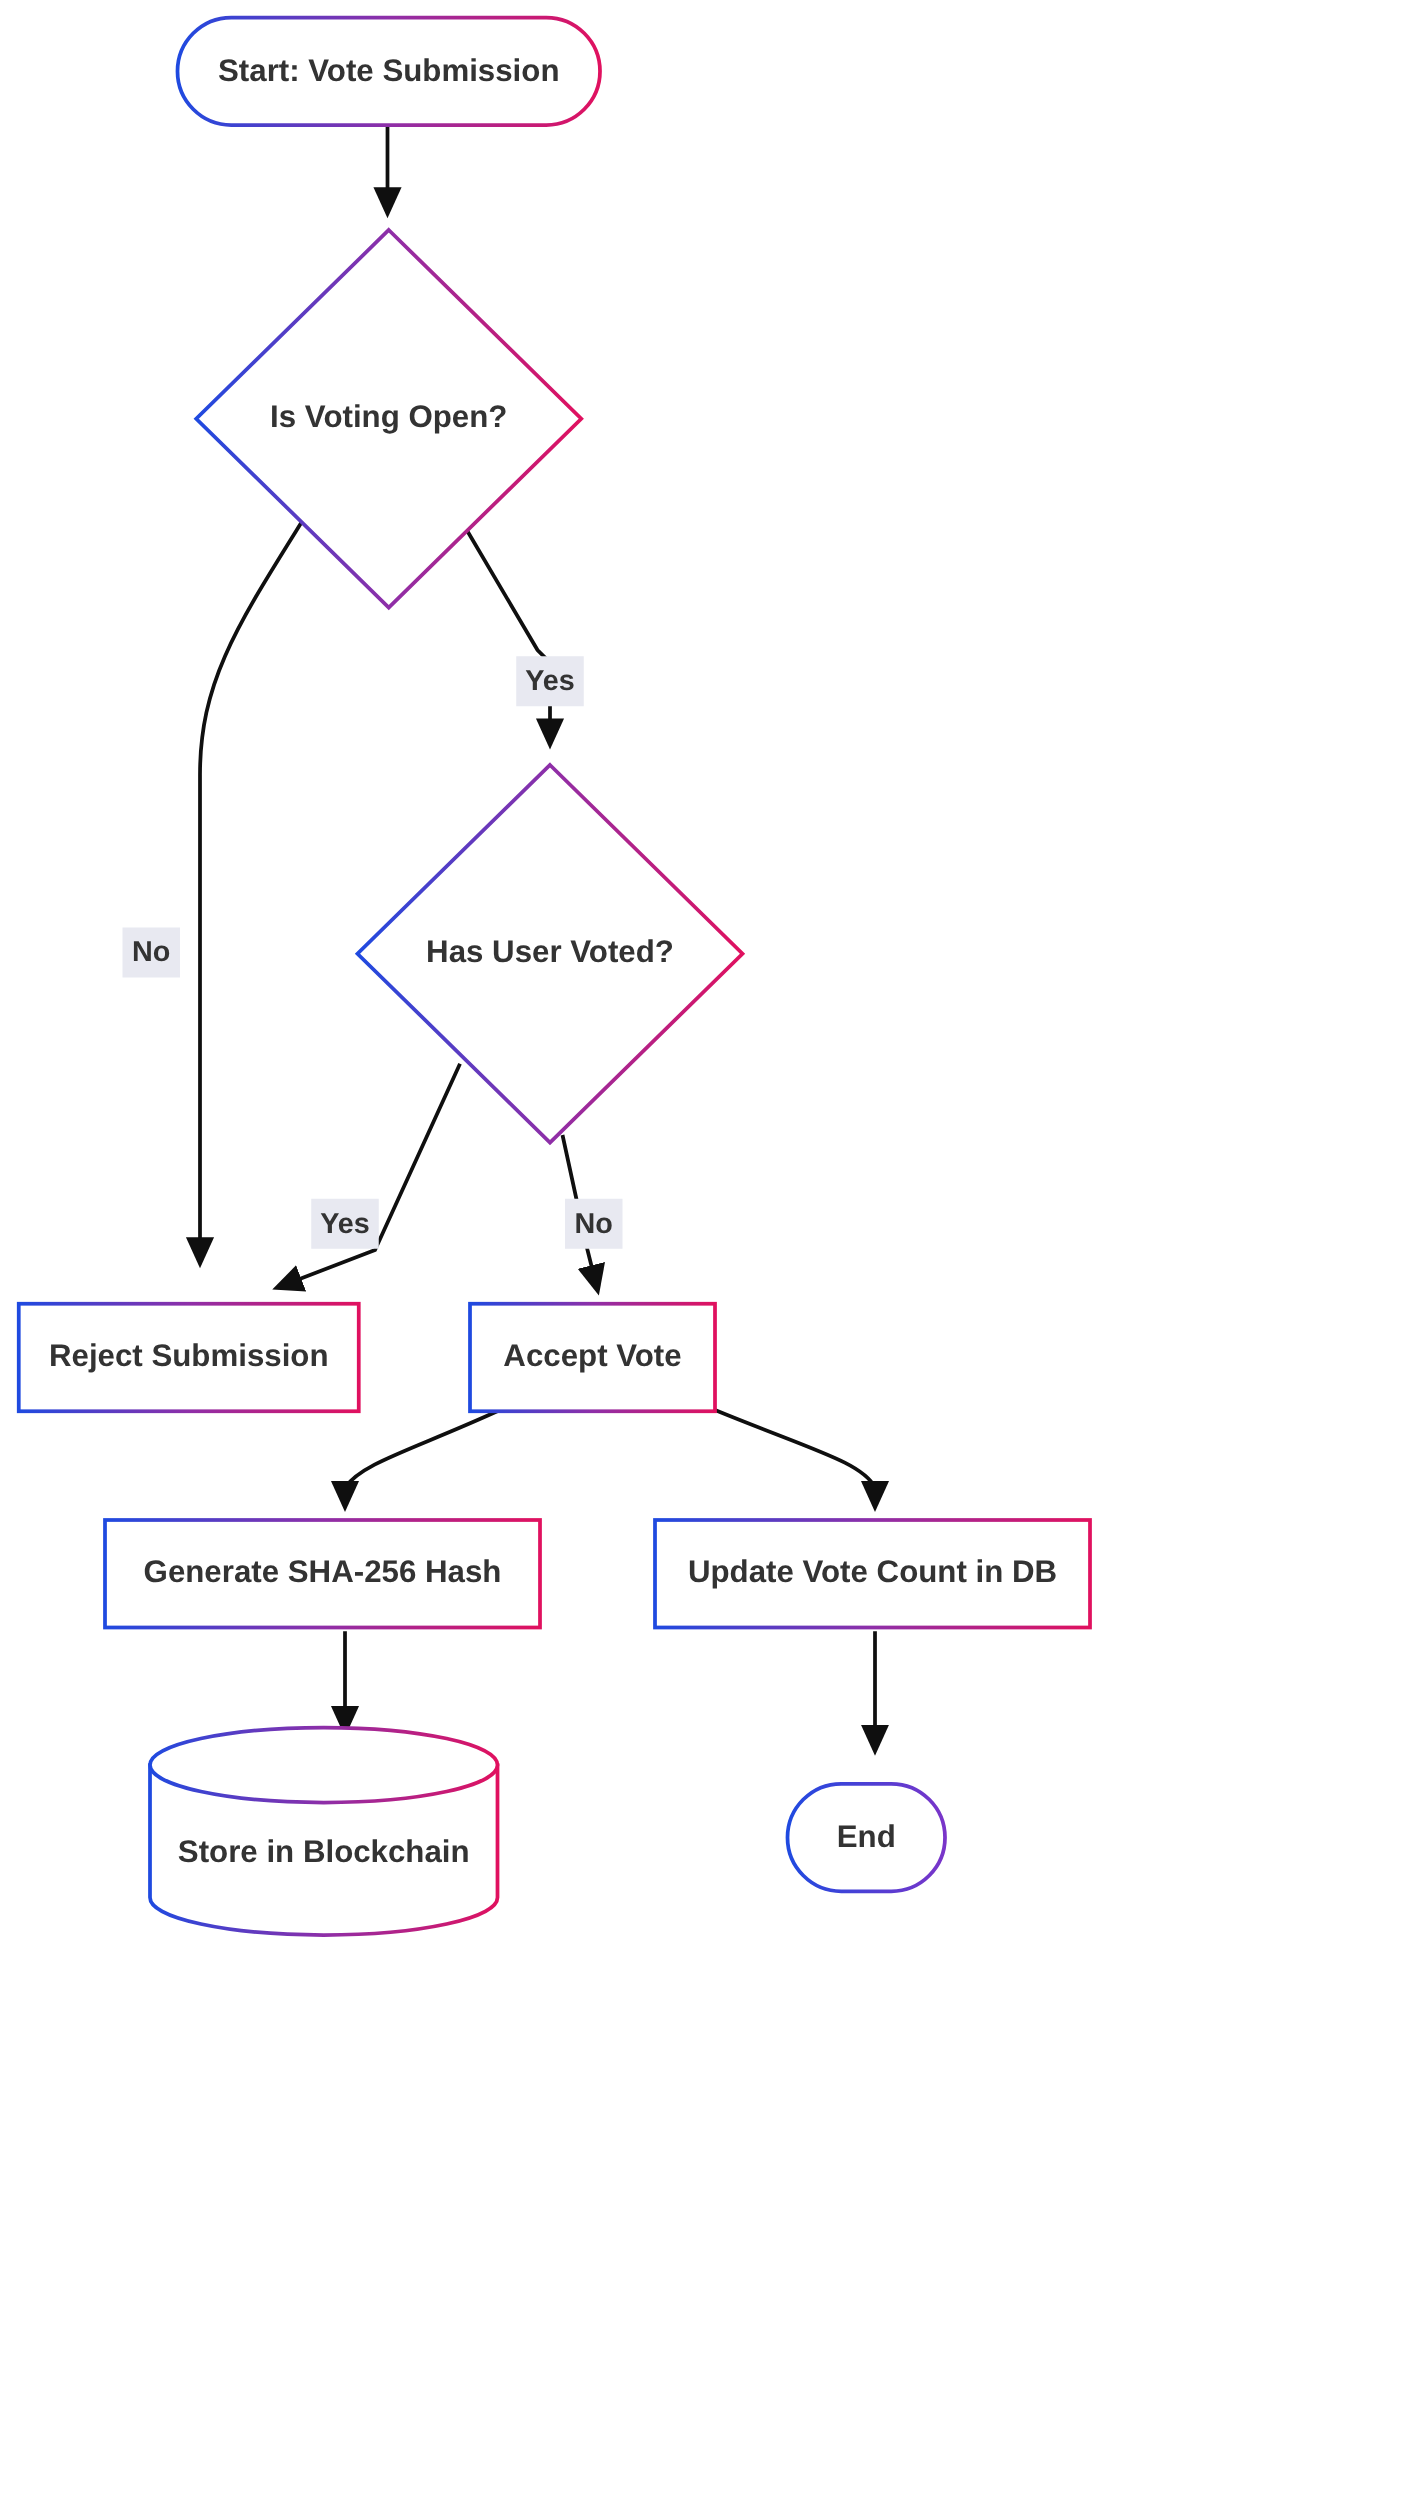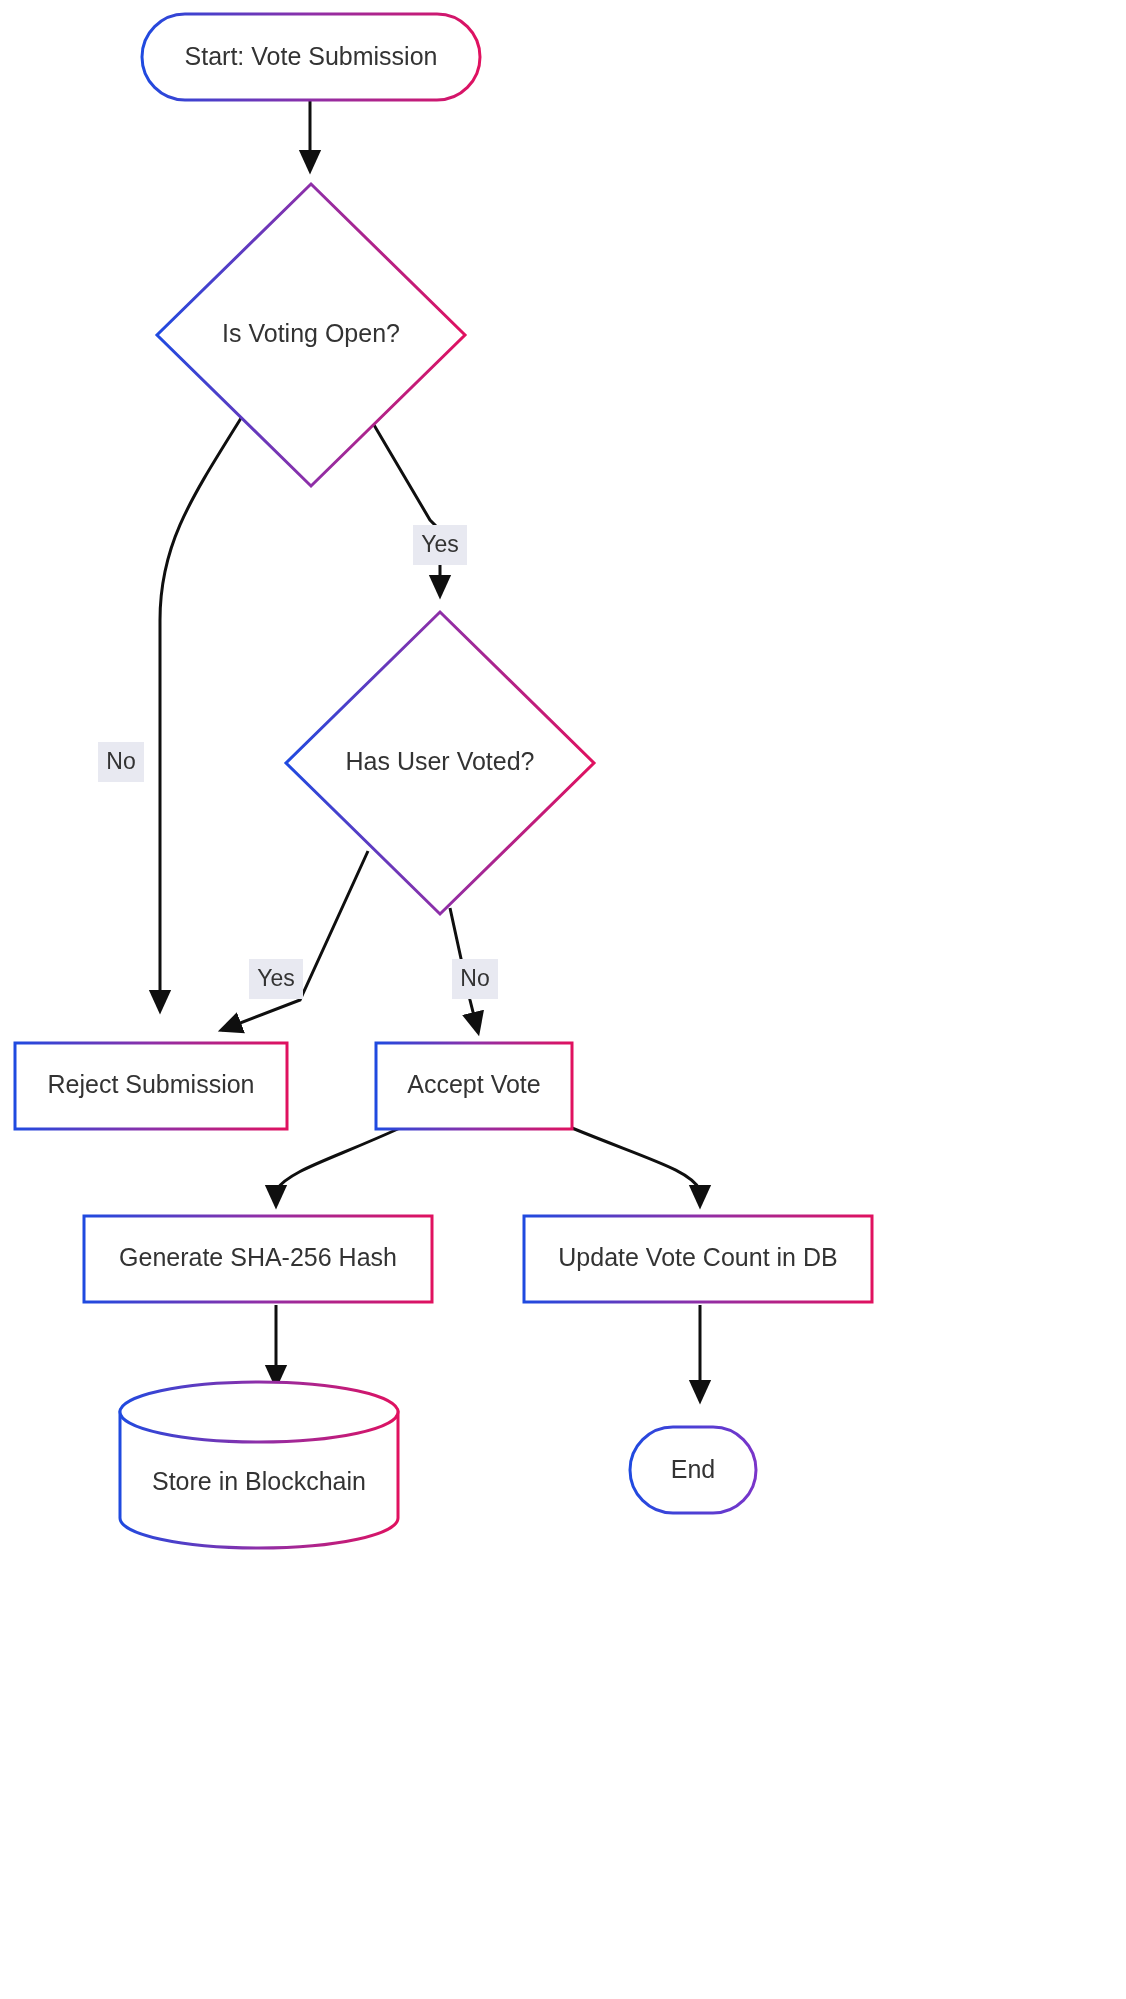--- a/index.html
+++ b/index.html
@@ -11,20 +11,21 @@
     width: 1126px;
     height: 1999px;
     font-family: "Liberation Sans", sans-serif;
     overflow: hidden;
   }
   #flowchart-root {
     position: relative;
     width: 1126px;
     height: 1999px;
     background: #ffffff;
+    font-weight: bold;
   }
   svg.fc {
     display: block;
     width: 1126px;
     height: 1999px;
   }
   .node-label {
     font-family: "Liberation Sans", sans-serif;
     font-size: 25px;
     fill: #333333;

